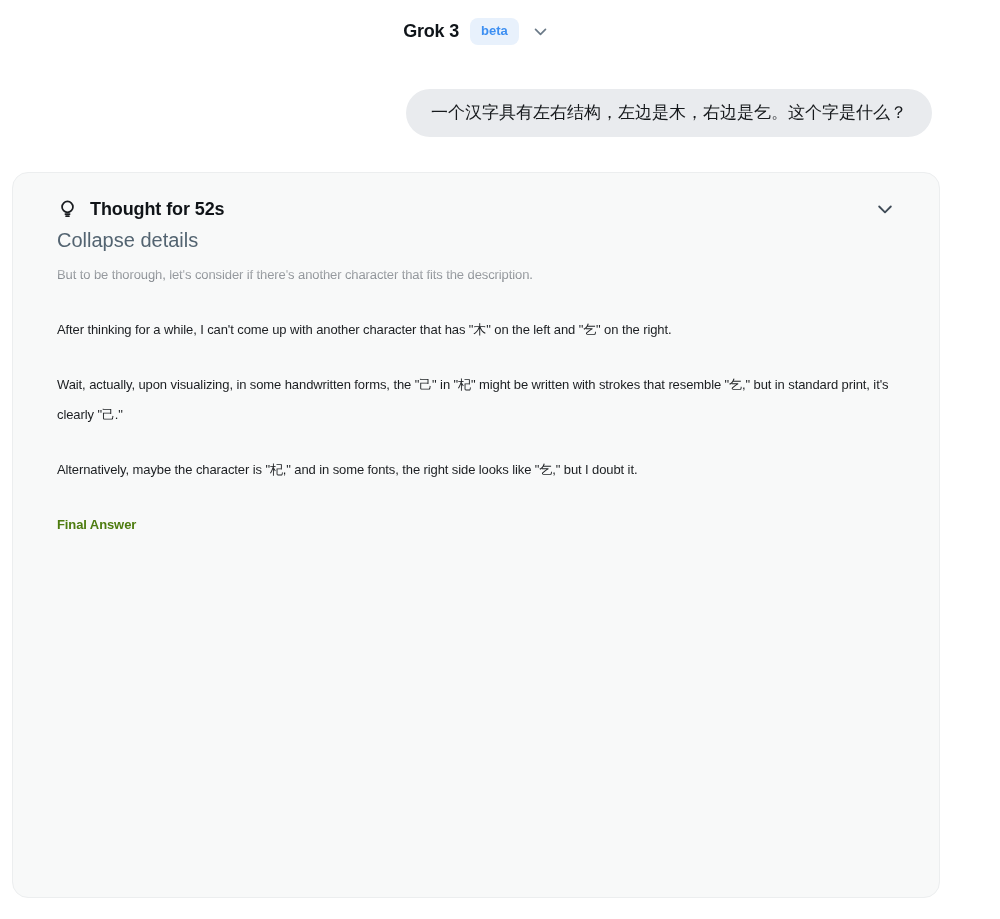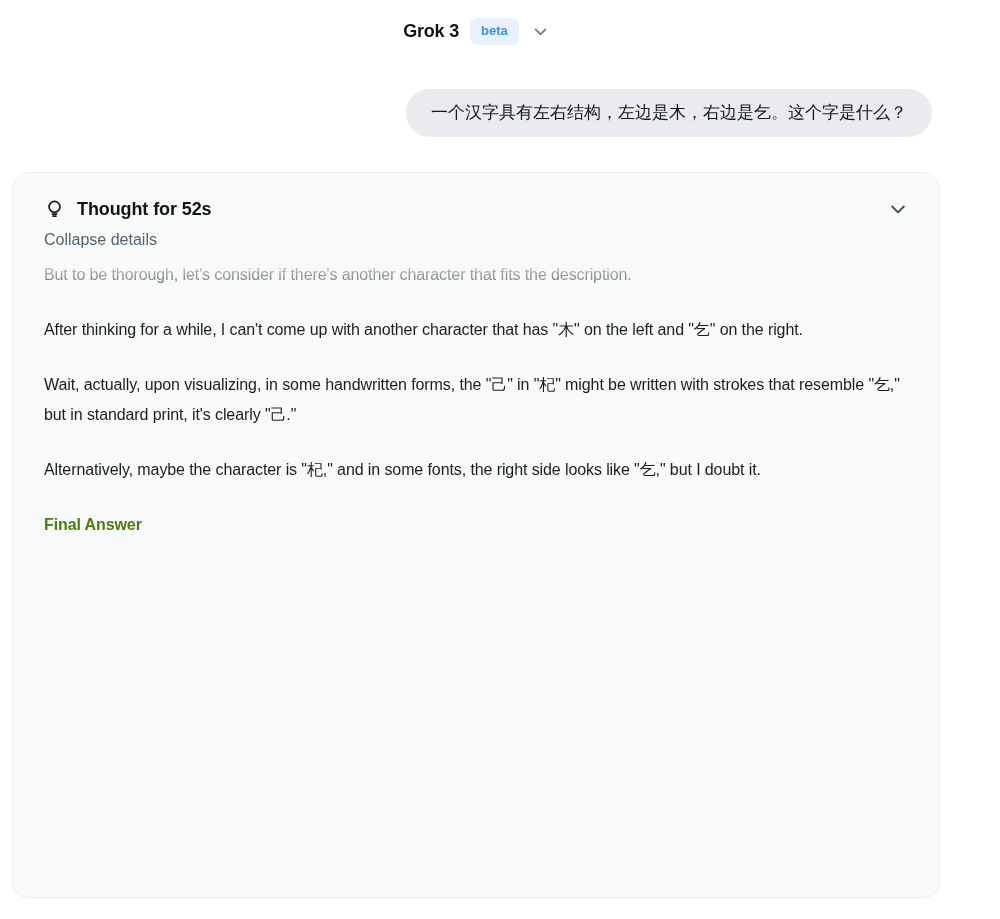--- a/index.html
+++ b/index.html
@@ -64,21 +64,21 @@
   .thought-panel {
     position: absolute;
     left: 12px;
     right: 12px;
     top: 172px;
     height: 726px;
     box-sizing: border-box;
     background: #f8f9f9;
     border: 1px solid #eceeef;
     border-radius: 16px;
-    padding: 24px 31px;
+    padding: 24px 44px;
   }
   .panel-head {
     display: flex;
     align-items: center;
     justify-content: space-between;
   }
   .head-left { display: flex; align-items: center; gap: 12px; }
   .bulb-icon { display: inline-flex; color: #1a1d21; }
   .thought-title {
     margin: 0;
@@ -92,21 +92,21 @@
     background: none;
     border: none;
     padding: 0;
     display: inline-flex;
     color: #3f4b57;
     cursor: pointer;
   }
   .collapse-link {
     display: inline-block;
     margin-top: 8px;
-    font-size: 16px;
+    font-size: 20px;
     line-height: 22px;
     color: #536471;
     text-decoration: none;
     cursor: pointer;
   }
 
   .thought-body {
     position: relative;
     margin-top: 4px;
     overflow: hidden;
@@ -117,21 +117,21 @@
   }
   .clipped-line span {
     display: block;
     font-size: 17px;
     line-height: 30px;
     margin-top: -25px;
     color: #4a5056;
   }
   .thought-body p {
     margin: 0 0 25px 0;
-    font-size: 16px;
+    font-size: 13px;
     line-height: 30px;
     color: #1b1e21;
     letter-spacing: -0.1px;
     max-width: 940px;
   }
   .thought-body p.faded { color: #5f656c; margin-top: 0; }
   .thought-body p.final { font-weight: 700; color: #4d7c0f; }
   .top-fade {
     position: absolute;
     top: 0; left: 0; right: 0;

